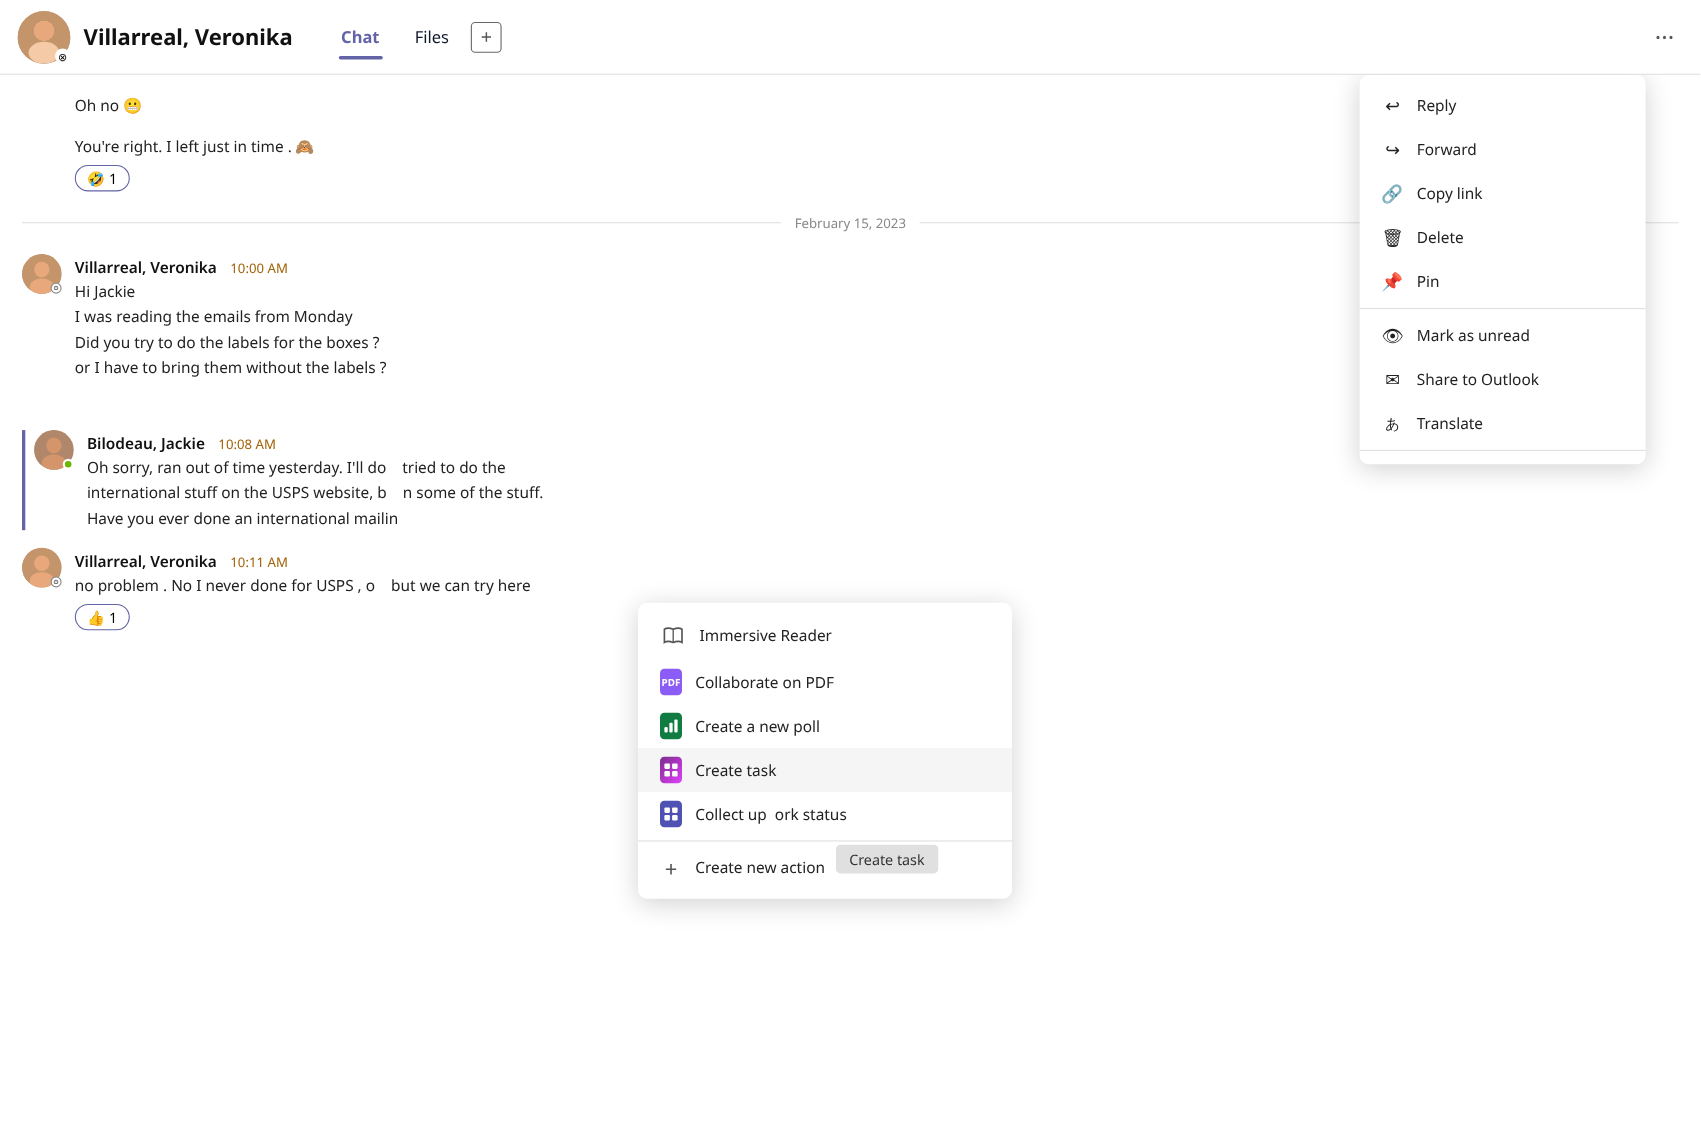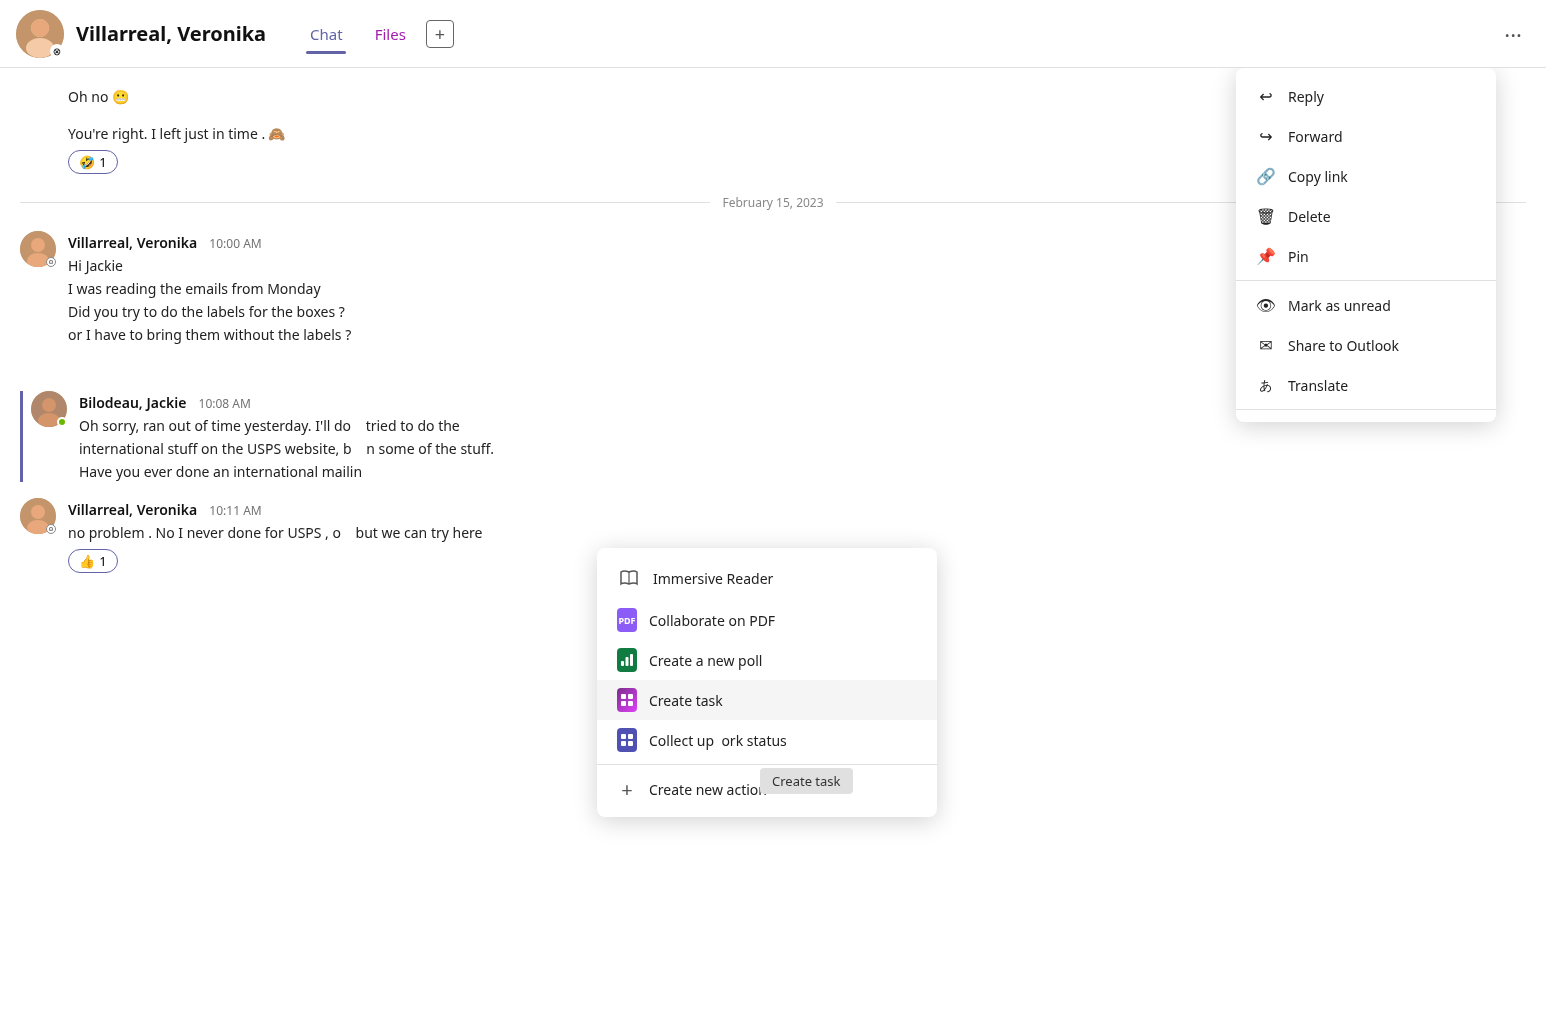--- a/index.html
+++ b/index.html
@@ -56,28 +56,28 @@
     }
     .header-tabs {
       display: flex;
       align-items: center;
       gap: 0;
       margin-left: 16px;
     }
     .header-tab {
       padding: 8px 16px;
       font-size: 15px;
-      color: #a21caf;
+      color: #0f172a;
       cursor: pointer;
       position: relative;
       text-decoration: none;
     }
     .header-tab.active {
       color: #6264a7;
-      font-weight: 400;
+      font-weight: 700;
     }
     .header-tab.active::after {
       content: '';
       position: absolute;
       bottom: -2px;
       left: 50%;
       transform: translateX(-50%);
       width: 40px;
       height: 3px;
       background: #6264a7;
@@ -156,21 +156,21 @@
     }
     .msg-content { flex: 1; }
     .msg-sender {
       font-weight: 600;
       font-size: 14px;
       color: #111;
       display: inline;
     }
     .msg-time {
       font-size: 12px;
-      color: #737373;
+      color: #a16207;
       margin-left: 8px;
       display: inline;
     }
     .msg-text {
       font-size: 14px;
       color: #222;
       margin-top: 2px;
       line-height: 1.5;
     }
     .msg-no-avatar { padding-left: 48px; }
@@ -242,21 +242,21 @@
       margin: 4px 0;
     }
     .ctx-arrow {
       margin-left: auto;
       font-size: 12px;
       color: #888;
     }
 
     .context-menu-left {
       position: absolute;
-      left: 597px;
+      left: 580px;
       top: 480px;
       width: 340px;
       background: #fff;
       border-radius: 8px;
       box-shadow: 0 4px 24px rgba(0,0,0,0.18);
       padding: 8px 0;
       z-index: 100;
     }
 
     

